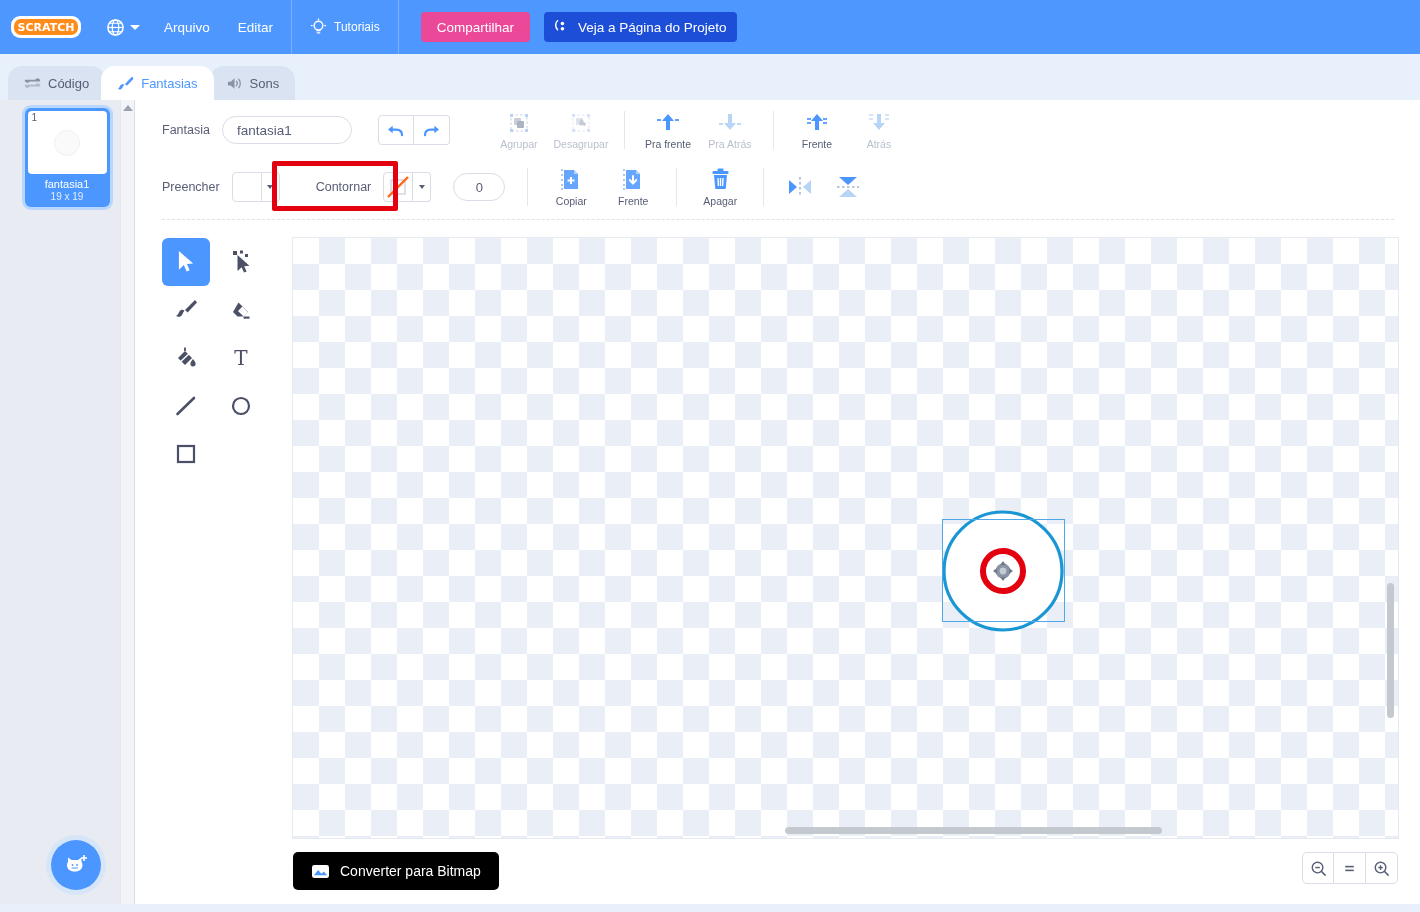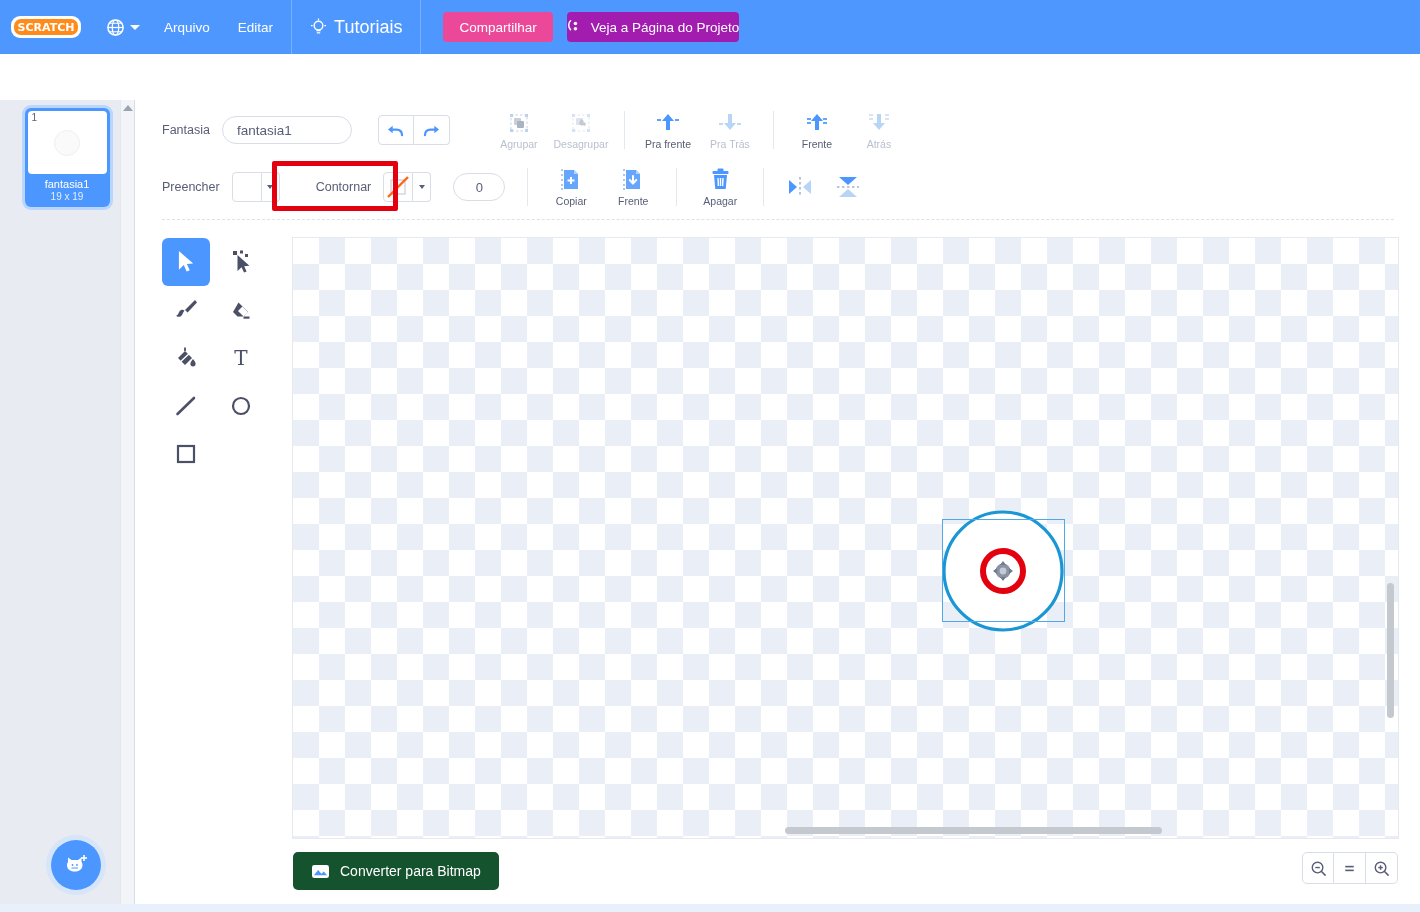--- a/index.html
+++ b/index.html
@@ -25,38 +25,38 @@
     display:flex; align-items:center; gap:5px; margin-left:18px;
     padding:4px 6px; border-radius:4px; cursor:pointer;
   }
   .caret{ width:0;height:0;border-left:5px solid transparent;border-right:5px solid transparent;border-top:5px solid #fff; }
   .menu-item{
     color:#fff; font-size:13.5px; padding:6px 10px; margin-left:8px;
     border-radius:4px; cursor:pointer; white-space:nowrap;
   }
   .vdiv{ width:1px; height:54px; background:rgba(255,255,255,.25); margin:0 8px; }
   .tutorials{
-    display:flex;align-items:center;gap:7px;color:#fff;font-size:18px;
+    display:flex;align-items:center;gap:7px;color:#fff;font-size:12px;
     padding:6px 10px;border-radius:4px;cursor:pointer;
   }
   .proj-title{
     margin-left:14px; width:194px; height:30px; border-radius:4px;
     background:#4382e0; border:1px solid #3f7fdd; color:#e9f0fb;
     font-size:13.5px; padding:0 10px; outline:none;
     font-family:"Liberation Sans", sans-serif;
   }
   .share-btn{
     margin-left:14px; background:#ec4899; color:#fff; border:none;
     height:30px; padding:0 16px; border-radius:4px; font-size:13.5px;
     cursor:pointer; font-family:"Liberation Sans", sans-serif;
   }
   .proj-page-btn{
     margin-left:14px; display:flex; align-items:center; gap:8px;
-    height:30px; padding:0 0; border-radius:4px; cursor:pointer;
-    background:#a21caf; color:#fff; font-size:13.5px; white-space:nowrap;
+    height:30px; padding:0 10px; border-radius:4px; cursor:pointer;
+    background:#1d4ed8; color:#fff; font-size:13.5px; white-space:nowrap;
   }
 
   
   .tabrow{
     position:absolute; left:0; top:54px; width:1420px; height:46px;
     background:#e8f0fc; display:flex; align-items:flex-end; padding-left:8px;
   }
   .tab{
     display:flex; align-items:center; gap:7px;
     height:34px; padding:0 16px; margin-right:-4px;
@@ -196,21 +196,21 @@
   }
   .vscroll{
     position:absolute; right:4px; top:345px; width:7px; height:135px;
     background:#c4c8cf; border-radius:4px; cursor:pointer;
   }
 
   
   .convert-btn{
     position:absolute; left:157px; top:752px; height:38px;
     display:flex; align-items:center; gap:10px;
-    background:#14532d; color:#fff; border:none; border-radius:5px;
+    background:#000000; color:#fff; border:none; border-radius:5px;
     padding:0 18px; font-size:14px; cursor:pointer;
     font-family:"Liberation Sans", sans-serif;
   }
   .zoom-group{
     position:absolute; right:22px; top:752px; display:flex;
   }
   .zoom-btn{
     width:32px;height:32px;border:1px solid #d9dde5;background:#fff;cursor:pointer;
     display:flex;align-items:center;justify-content:center;
   }
@@ -275,20 +275,44 @@
     <div class="proj-page-btn">
       <svg width="16" height="16" viewBox="0 0 18 18">
         <path d="M4 2 C1.2 4.2 1.2 9 4 12" fill="none" stroke="#fff" stroke-width="1.7" stroke-linecap="round"></path>
         <circle cx="9.5" cy="5" r="2" fill="#fff"></circle>
         <circle cx="9.5" cy="11" r="2" fill="#fff"></circle>
       </svg>
       <span>Veja a Página do Projeto</span>
     </div>
   </div>
 
+  <div class="tabrow">
+    <div class="tab">
+      <svg width="17" height="15" viewBox="0 0 20 17">
+        <path d="M1 4h12l3-2 3 2v2H7l-3 2-3-2z" fill="#8a92a5"></path>
+        <path d="M1 10h12l3-2 3 2v2H7l-3 2-3-2z" fill="#b2b9c7"></path>
+      </svg>
+      <span>Código</span>
+    </div>
+    <div class="tab active">
+      <svg width="17" height="17" viewBox="0 0 18 18">
+        <path d="M16 1.5 L8.5 9.5 l2 2 L17.5 4 z" fill="#4c97ff"></path>
+        <path d="M8 10 C6 11.5 6.3 14 4.2 15 C3 15.6 1.5 15.3 1 14.6 C2.6 14 2.6 12.4 3.4 11.2 C4.3 9.8 6.3 9.3 8 10 z" fill="#4c97ff"></path>
+      </svg>
+      <span>Fantasias</span>
+    </div>
+    <div class="tab">
+      <svg width="17" height="15" viewBox="0 0 18 16">
+        <path d="M2 6h3l4-3.5v11L5 10H2z" fill="#8a92a5"></path>
+        <path d="M11 5.5c1.2 1.4 1.2 3.6 0 5" fill="none" stroke="#8a92a5" stroke-width="1.3" stroke-linecap="round"></path>
+        <path d="M13.5 3.5c2.2 2.4 2.2 6.6 0 9" fill="none" stroke="#8a92a5" stroke-width="1.3" stroke-linecap="round"></path>
+      </svg>
+      <span>Sons</span>
+    </div>
+  </div>
 
   <div class="costume-col">
     <div class="costume-item">
       <div class="costume-thumb">
         <span class="costume-num">1</span>
         <div class="costume-circle"></div>
       </div>
       <div class="costume-name">fantasia1</div>
       <div class="costume-size">19 x 19</div>
     </div>
@@ -376,21 +400,21 @@
       </div>
 
       <div class="tb-btn disabled">
         <span class="ic">
           <svg width="24" height="22" viewBox="0 0 24 22">
             <path d="M12 18 L18 11 H14 V2 H10 V11 H6 z" fill="#b9d5f5"></path>
             <line x1="1" y1="12" x2="5" y2="12" stroke="#b9d5f5" stroke-width="1.8"></line>
             <line x1="19" y1="12" x2="23" y2="12" stroke="#b9d5f5" stroke-width="1.8"></line>
           </svg>
         </span>
-        <span class="lb">Pra Trás</span>
+        <span class="lb">Pra Atrás</span>
       </div>
 
       <div class="tb-sep"></div>
 
       <div class="tb-btn">
         <span class="ic">
           <svg width="24" height="22" viewBox="0 0 24 22">
             <path d="M12 2 L18 9 H14 V18 H10 V9 H6 z" fill="#4c97ff"></path>
             <line x1="2" y1="7" x2="6" y2="7" stroke="#4c97ff" stroke-width="1.7"></line>
             <line x1="18" y1="7" x2="22" y2="7" stroke="#4c97ff" stroke-width="1.7"></line>

